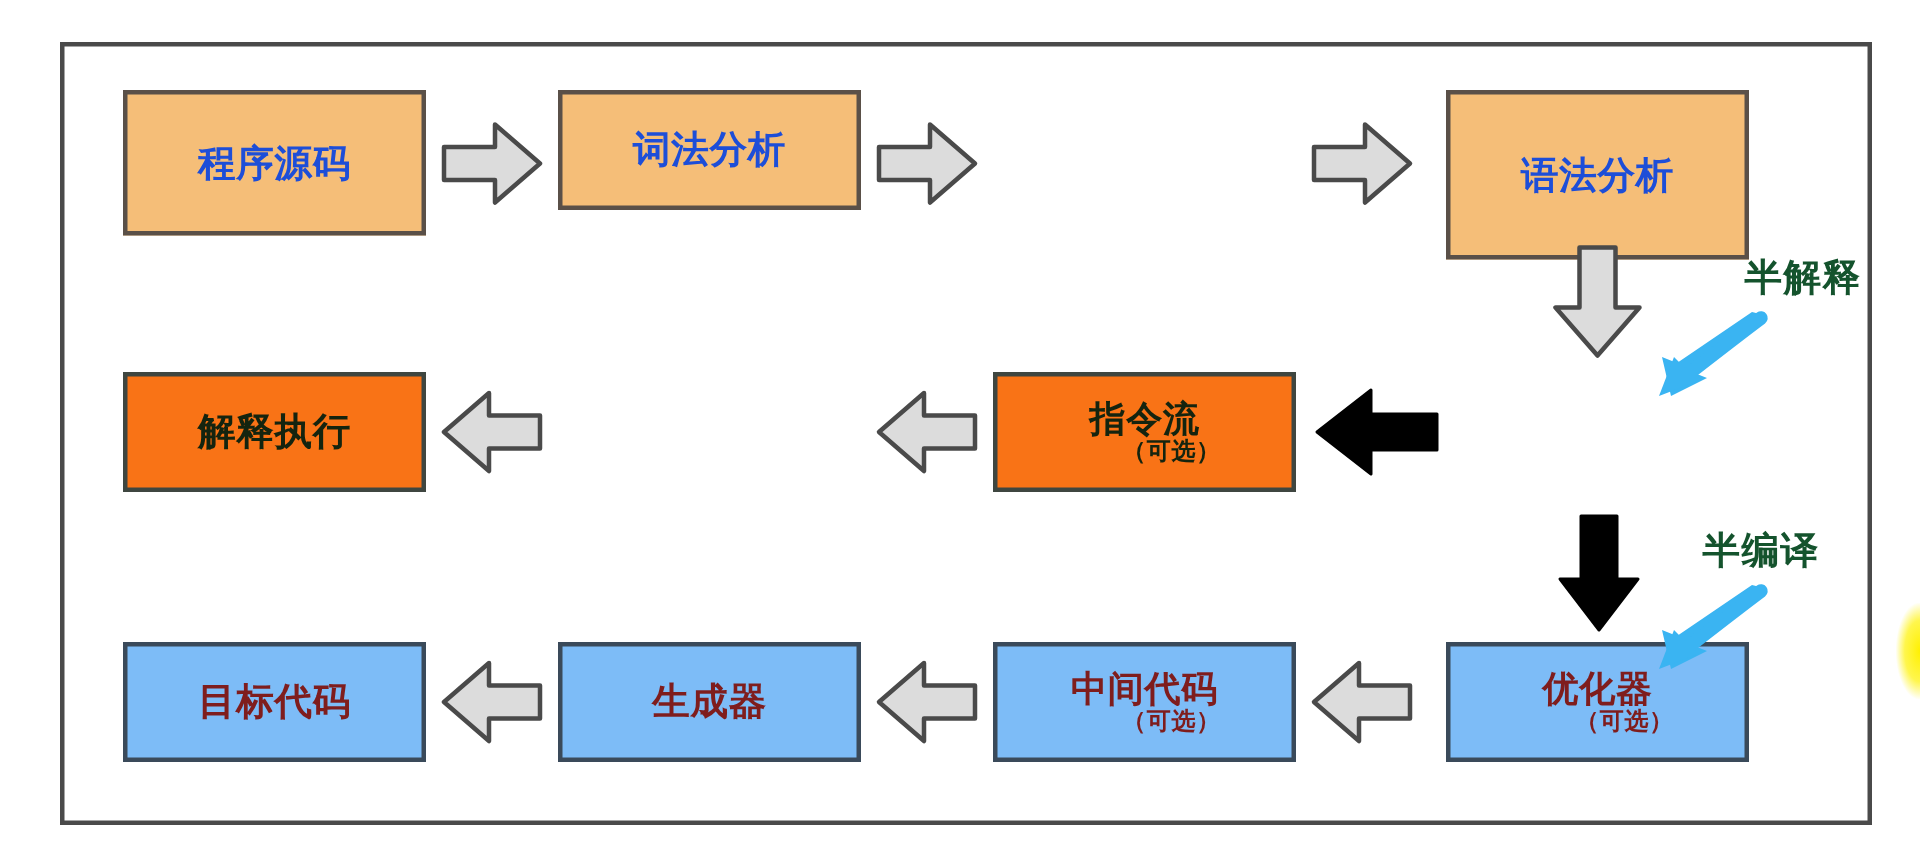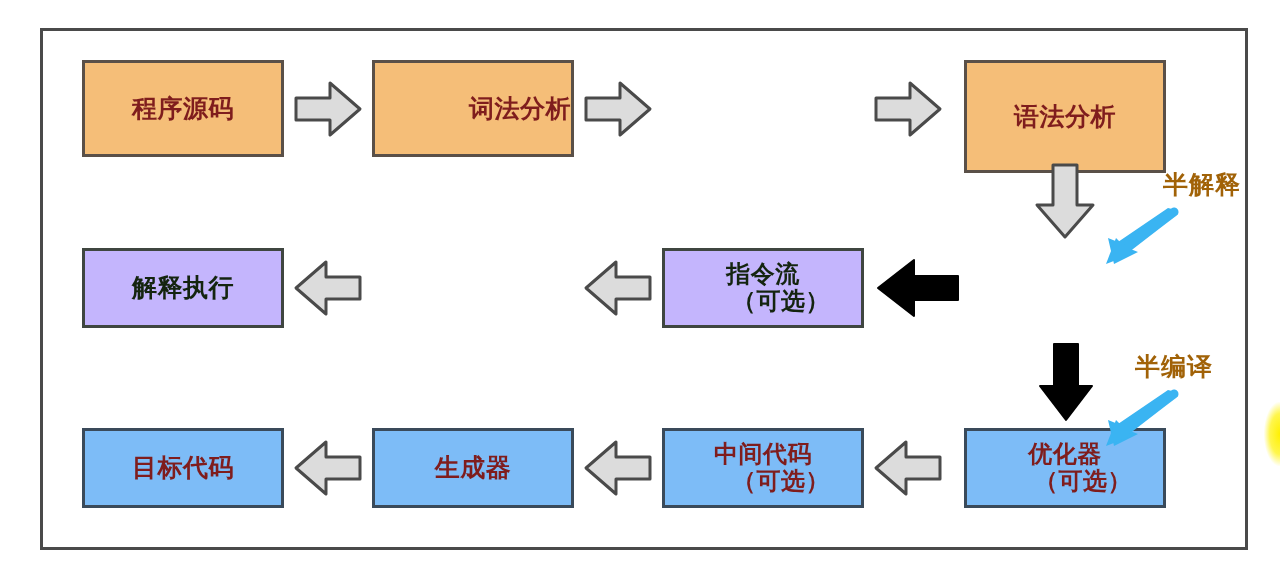--- a/index.html
+++ b/index.html
@@ -50,48 +50,48 @@
   }
   .node .l1, .node .l2 {
     display: block;
     white-space: nowrap;
   }
 
   
   .node.orange {
     background: #F5BE78;
     border: 3px solid #5a5048;
-    color: #7f1d1d;
+    color: #1d4ed8;
     font-size: 25px;
   }
   .node.green {
-    background: #c4b5fd;
+    background: #f97316;
     border: 3px solid #3f4640;
     color: #14240f;
     font-size: 25px;
   }
   .node.blue {
     background: #7DBCF7;
     border: 3px solid #3a4a5a;
     color: #7f1d1d;
     font-size: 25px;
   }
   .node.twoline { font-size: 24px; }
-  .node.twoline .l2 { font-size: 24px; margin-left: 36px; }
+  .node.twoline .l2 { font-size: 16px; margin-left: 36px; }
 
   
   .arrow {
     position: absolute;
   }
   .arrow svg { display: block; overflow: visible; }
 
   
   .annot {
     position: absolute;
-    color: #a16207;
+    color: #14532d;
     font-size: 25px;
     font-weight: 700;
     white-space: nowrap;
     letter-spacing: 1px;
     user-select: none;
   }
 
   
   .cyan-arrow { position: absolute; }
   .cyan-arrow svg { display: block; overflow: visible; }
@@ -116,21 +116,21 @@
   <div class="node orange" style="left:82px; top:60px; width:202px; height:97px;">
     <span class="l1">程序源码</span>
   </div>
 
   <div class="arrow" style="left:294px; top:78px;">
     <svg width="68" height="62" viewBox="0 0 68 62">
       <path d="M2,20 L36,20 L36,5 L66,31 L36,57 L36,42 L2,42 Z" fill="#DCDCDC" stroke="#4A4A4A" stroke-width="3" stroke-linejoin="round"></path>
     </svg>
   </div>
 
-  <div class="node orange" style="left:372px; top:60px; width:202px; height:97px;align-items:flex-end;">
+  <div class="node orange" style="left:372px; top:60px; width:202px; height:80px;">
     <span class="l1">词法分析</span>
   </div>
 
   <div class="arrow" style="left:584px; top:78px;">
     <svg width="68" height="62" viewBox="0 0 68 62">
       <path d="M2,20 L36,20 L36,5 L66,31 L36,57 L36,42 L2,42 Z" fill="#DCDCDC" stroke="#4A4A4A" stroke-width="3" stroke-linejoin="round"></path>
     </svg>
   </div>
 
 

